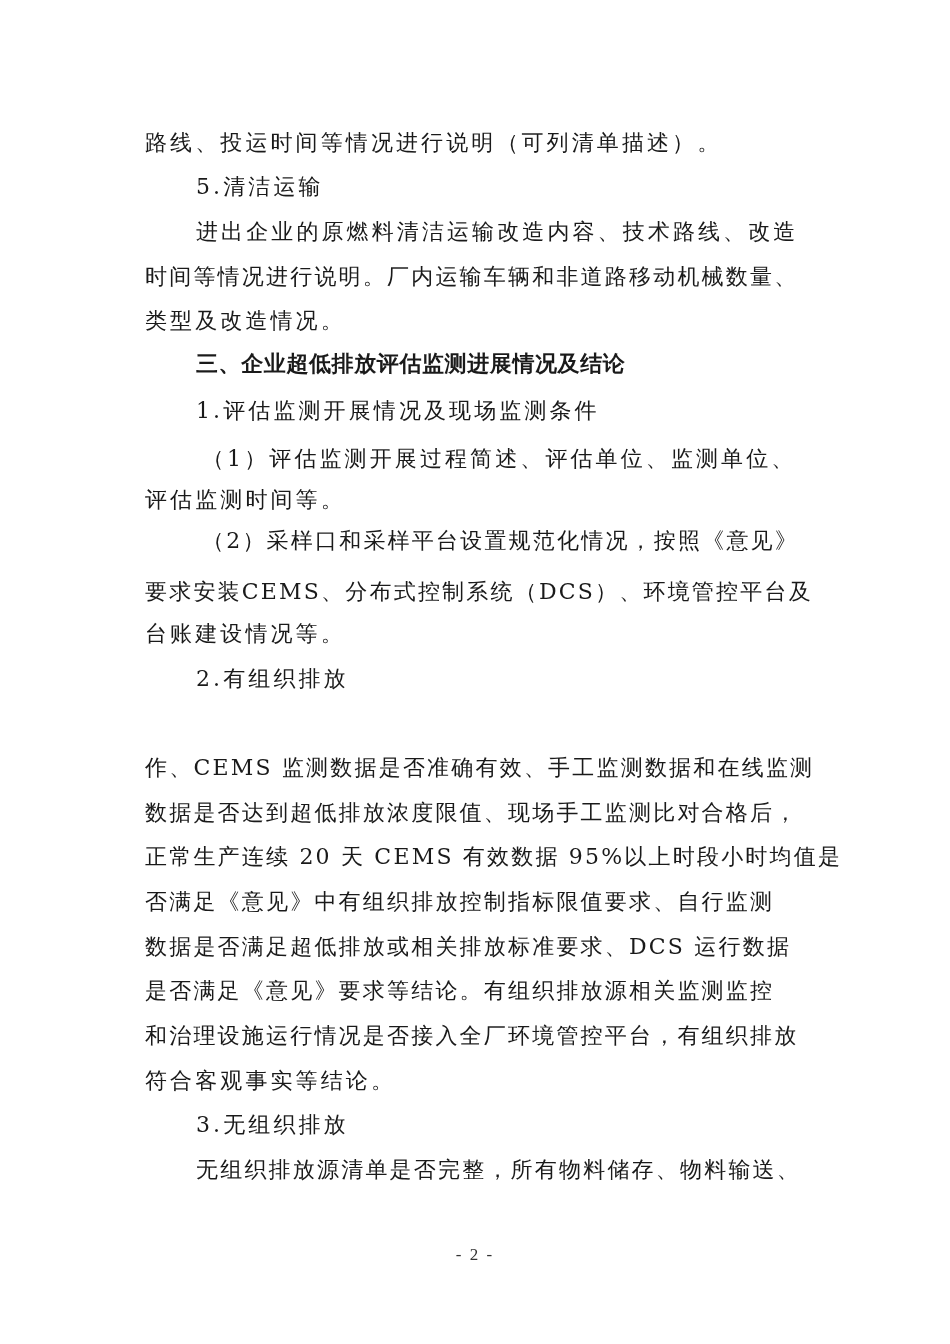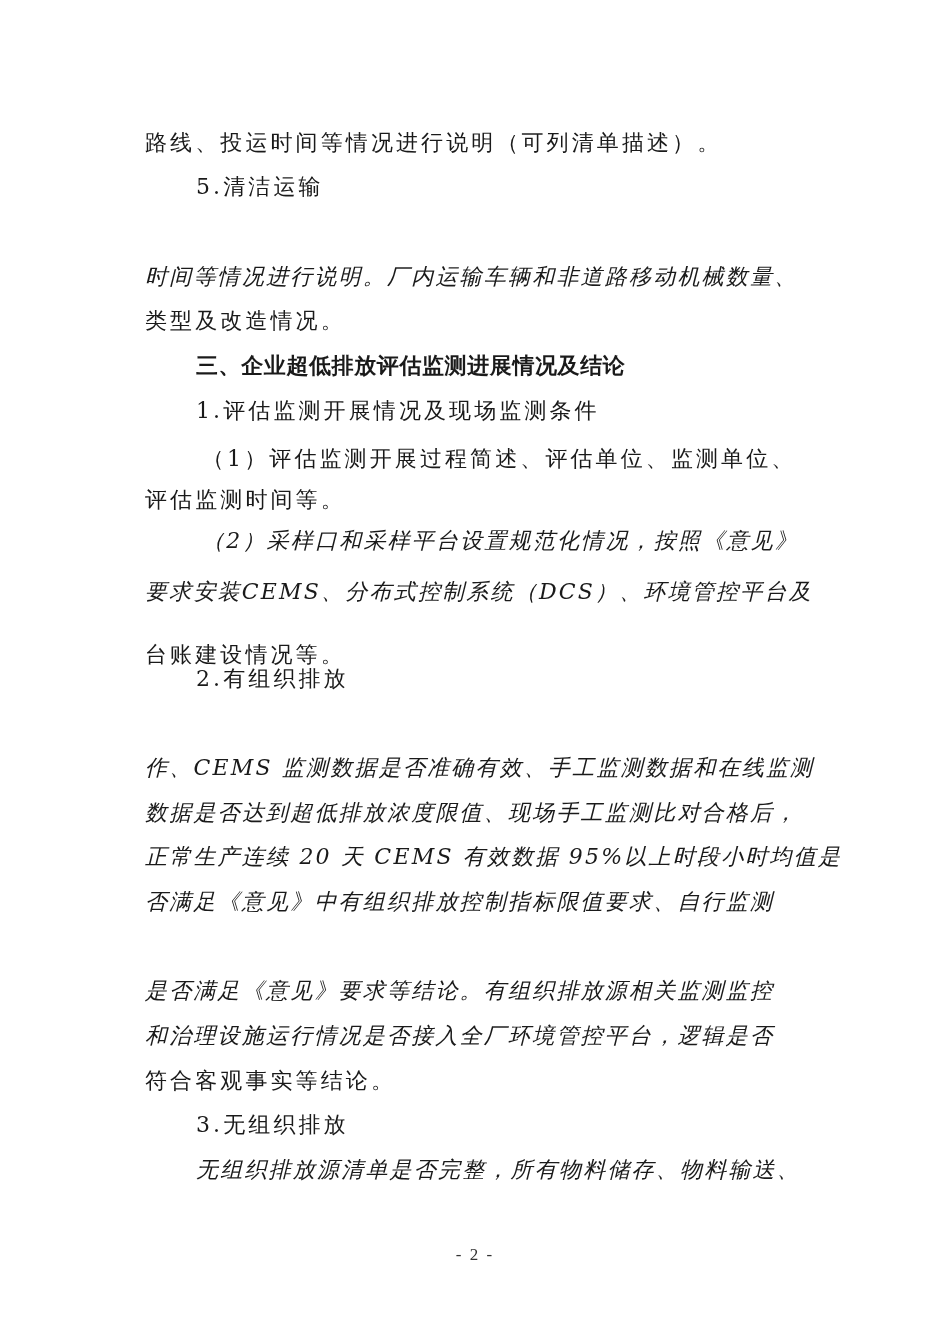--- a/index.html
+++ b/index.html
@@ -3,45 +3,47 @@
 <meta charset="utf-8">
 <style>
   html, body { margin: 0; padding: 0; background: #ffffff; }
   body { width: 950px; height: 1344px; position: relative; overflow: hidden;
          font-family: "DejaVu Serif", "Liberation Serif", serif; color: #1a1a1a; }
   .page { position: absolute; left: 0; top: 0; width: 950px; height: 1344px; }
   .line { position: absolute; left: 145px; width: 670px; font-size: 22px; line-height: 30px;
           white-space: nowrap; letter-spacing: 3.1px; }
   .line.indent { left: 196px; }
   .line.indent2 { left: 202px; }
-  .heading { font-family: Liberation Serif, serif; font-weight: bold; letter-spacing: 0.6px; font-size: 22px; }
-  .just { letter-spacing: 2.2px; font-style: italic; }
+  .heading { font-family: Liberation Mono, monospace; font-weight: bold; letter-spacing: 0.6px; font-size: 22px; }
+  .just { letter-spacing: 2.2px; }
   .footer { position: absolute; left: 0; width: 950px; top: 1245px; text-align: center;
             font-size: 17px; color: #333; font-family: "Liberation Serif", serif; letter-spacing: 2px; }
 </style>
 </head>
 <body>
 
 <div class="page">
   <div class="line" style="top:128px">路线、投运时间等情况进行说明（可列清单描述）。</div>
   <div class="line indent" style="top:172px">5.清洁运输</div>
+  <div class="line indent" style="top:217px">进出企业的原燃料清洁运输改造内容、技术路线、改造</div>
   <div class="line just" style="top:262px">时间等情况进行说明。厂内运输车辆和非道路移动机械数量、</div>
   <div class="line" style="top:306px">类型及改造情况。</div>
   <div class="line indent heading" style="top:351px">三、企业超低排放评估监测进展情况及结论</div>
   <div class="line indent" style="top:396px">1.评估监测开展情况及现场监测条件</div>
   <div class="line indent2" style="top:444px">（1）评估监测开展过程简述、评估单位、监测单位、</div>
   <div class="line" style="top:485px">评估监测时间等。</div>
   <div class="line indent2 just" style="top:526px">（2）采样口和采样平台设置规范化情况，按照《意见》</div>
   <div class="line just" style="top:577px">要求安装CEMS、分布式控制系统（DCS）、环境管控平台及</div>
-  <div class="line" style="top:640px">台账建设情况等。</div>
+  <div class="line" style="top:619px">台账建设情况等。</div>
   <div class="line indent" style="top:664px">2.有组织排放</div>
   <div class="line just" style="top:753px">作、CEMS 监测数据是否准确有效、手工监测数据和在线监测</div>
   <div class="line just" style="top:798px">数据是否达到超低排放浓度限值、现场手工监测比对合格后，</div>
   <div class="line just" style="top:842px">正常生产连续 20 天 CEMS 有效数据 95%以上时段小时均值是</div>
   <div class="line just" style="top:887px">否满足《意见》中有组织排放控制指标限值要求、自行监测</div>
+  <div class="line just" style="top:932px">数据是否满足超低排放或相关排放标准要求、DCS 运行数据</div>
   <div class="line just" style="top:976px">是否满足《意见》要求等结论。有组织排放源相关监测监控</div>
-  <div class="line just" style="top:1021px">和治理设施运行情况是否接入全厂环境管控平台，逻辑是否</div>
+  <div class="line just" style="top:1021px">和治理设施运行情况是否接入全厂环境管控平台，有组织排放</div>
   <div class="line" style="top:1066px">符合客观事实等结论。</div>
   <div class="line indent" style="top:1110px">3.无组织排放</div>
   <div class="line indent just" style="top:1155px">无组织排放源清单是否完整，所有物料储存、物料输送、</div>
 
   <div class="footer">- 2 -</div>
 </div>
 
 </body></html>

